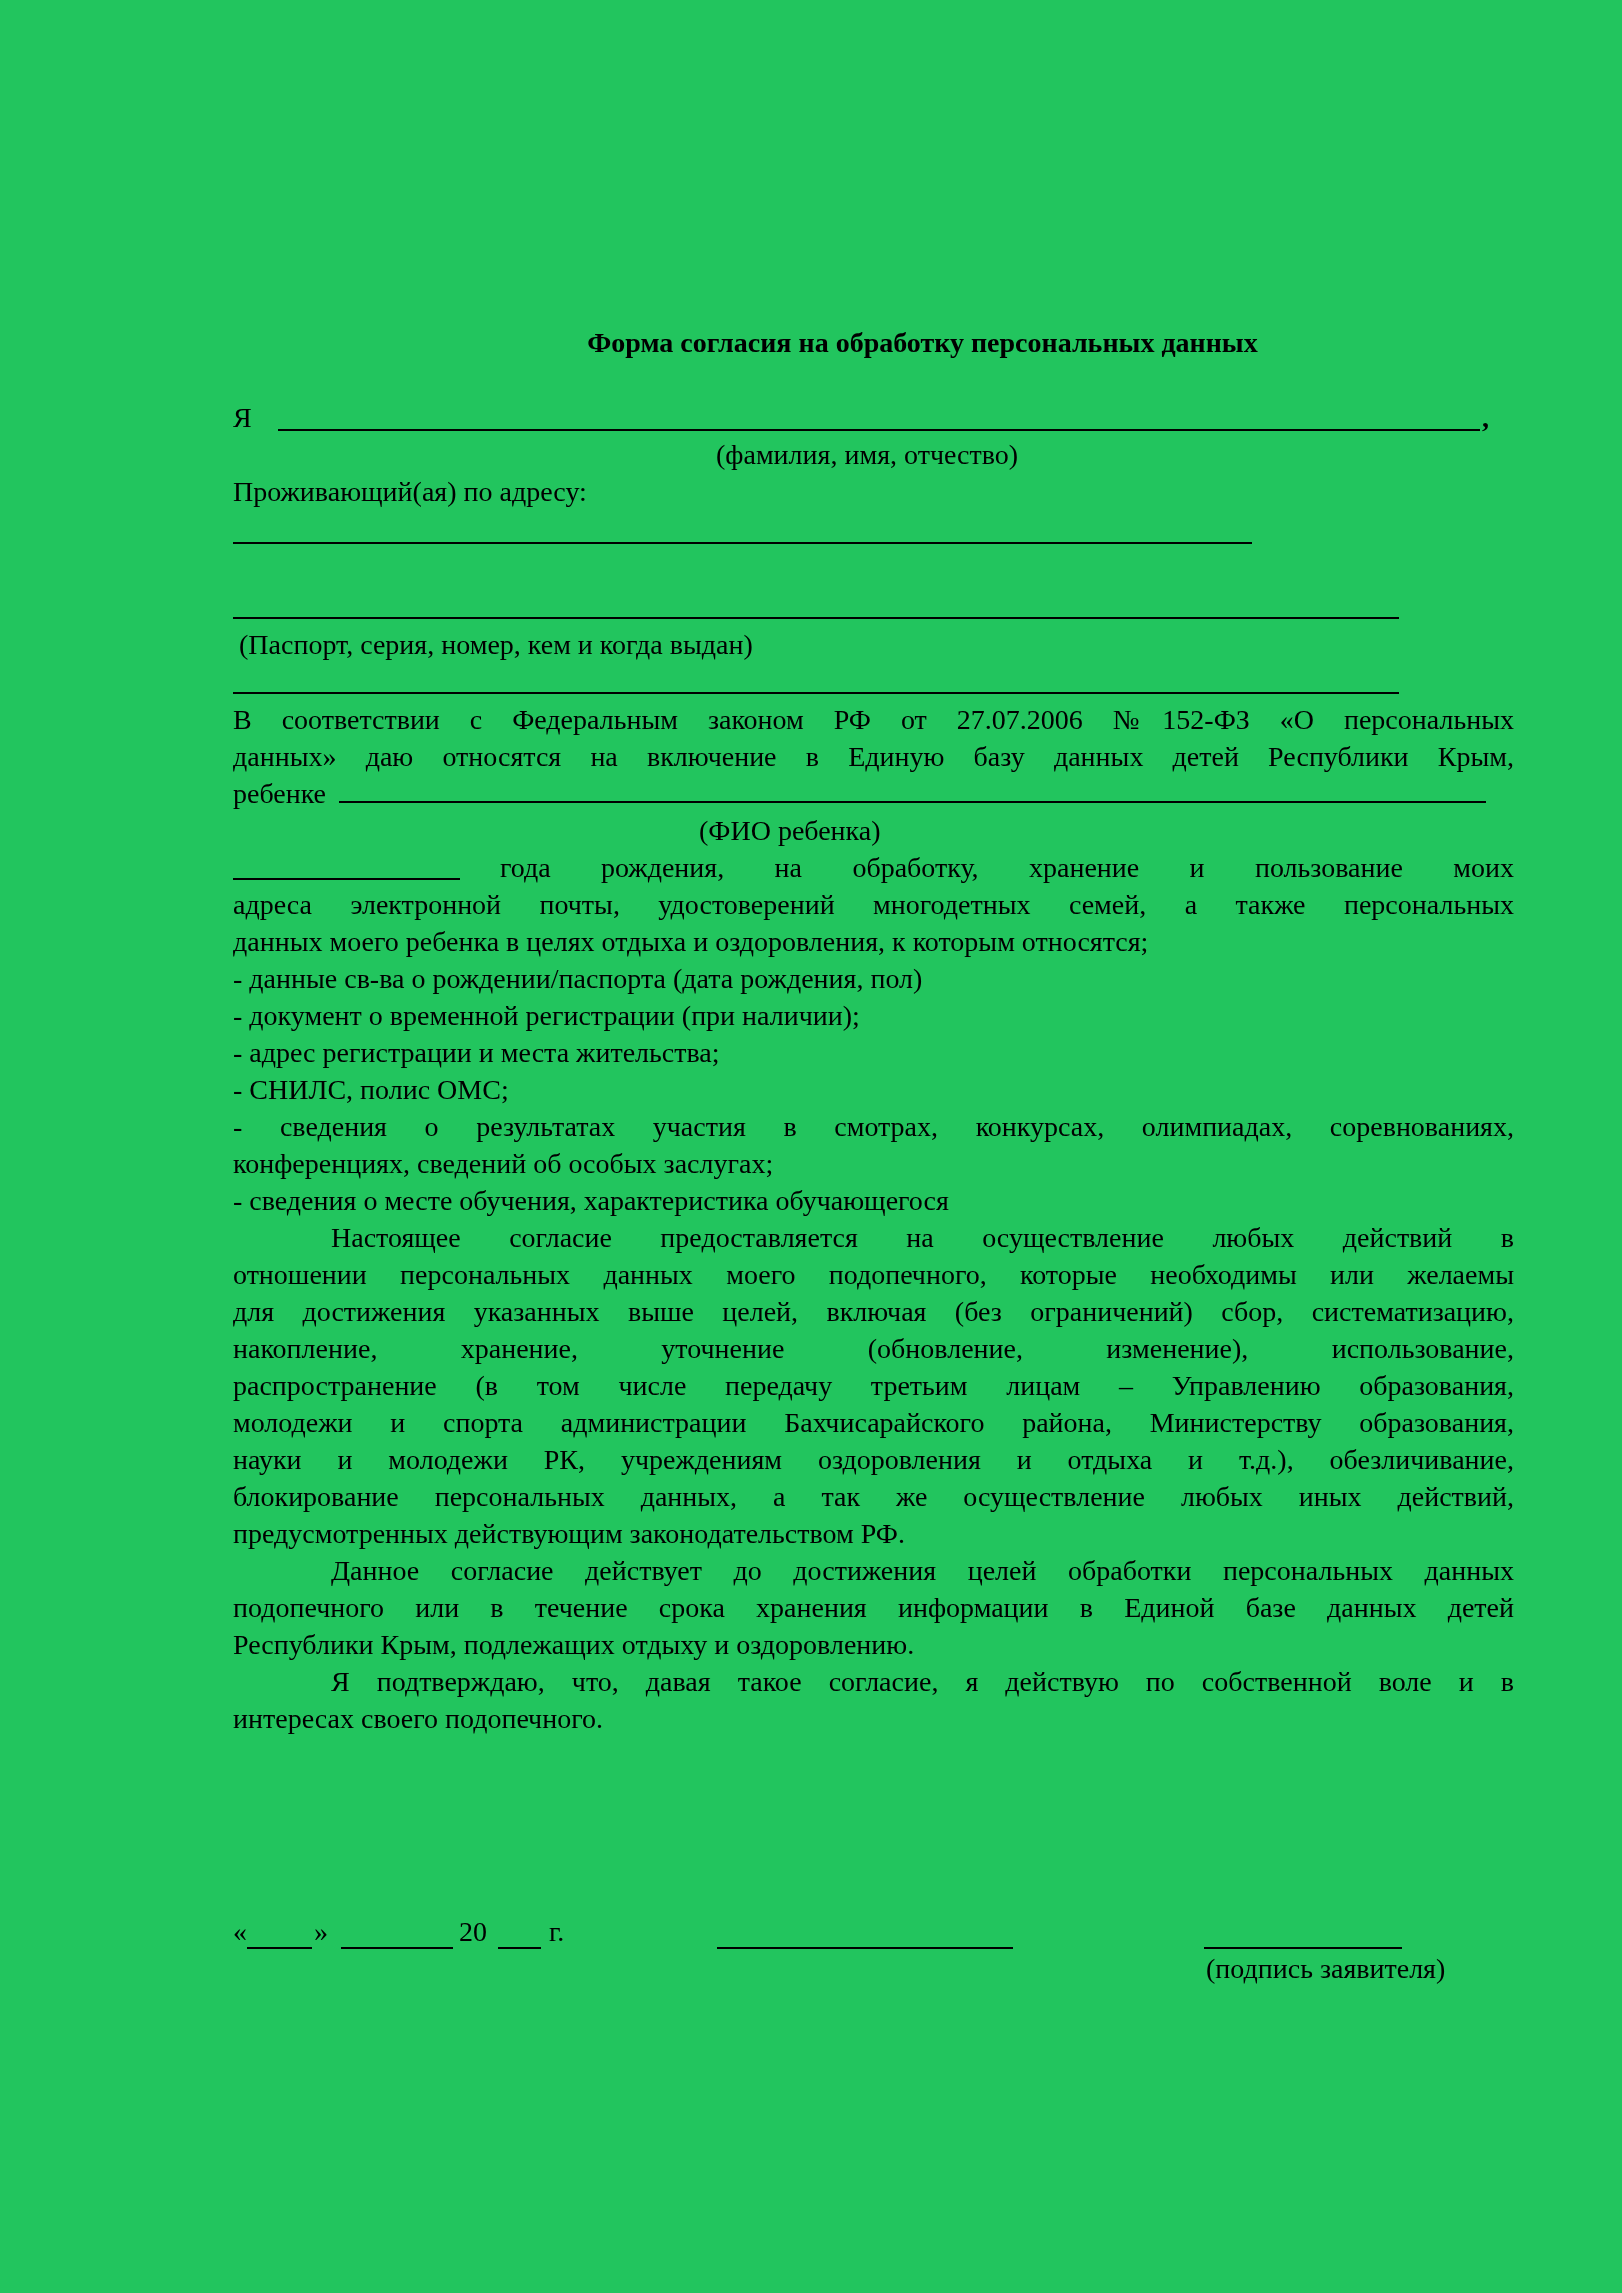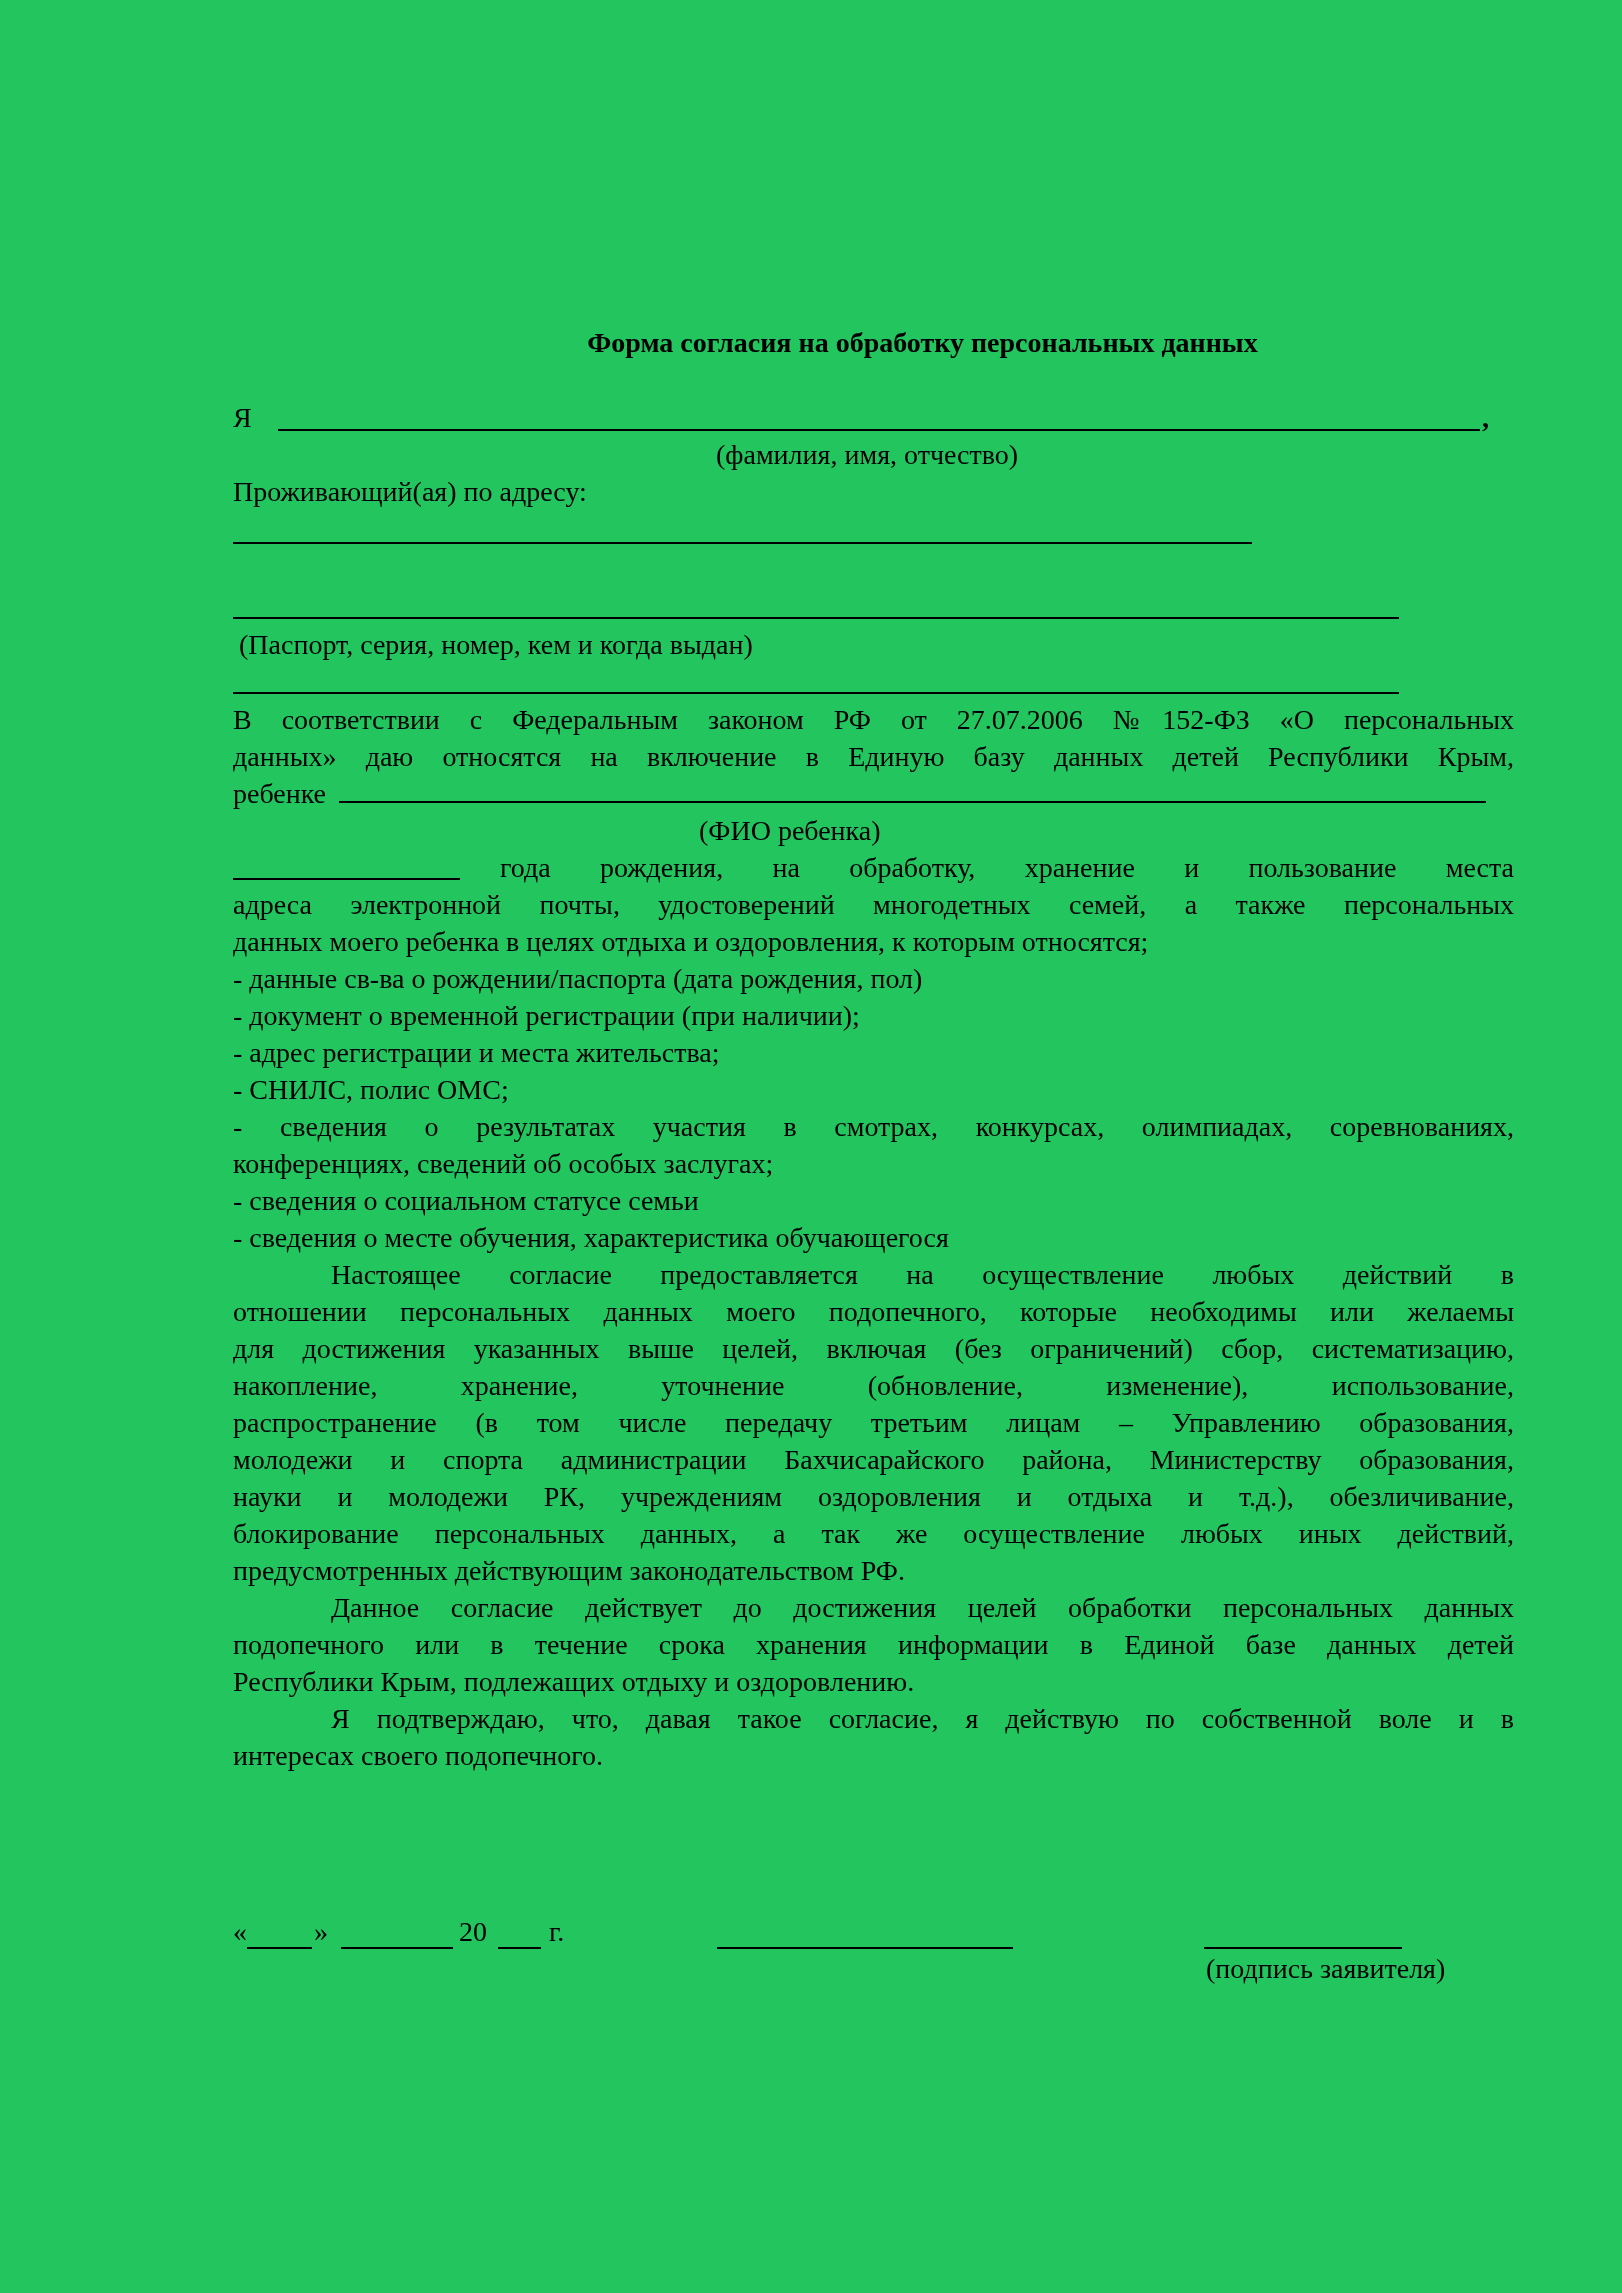--- a/index.html
+++ b/index.html
@@ -39,32 +39,31 @@
   <div class="block" style="top:701px;">
     <span class="jline">В соответствии с Федеральным законом РФ от 27.07.2006 №152-ФЗ «О персональных</span>
     <span class="jline">данных» даю относятся на включение в Единую базу данных детей Республики Крым,</span>
     <span class="lline">
       <span>ребенке</span>
       <span class="uline" style="width:1147px; margin-left:5.9px;"></span>
     </span>
     <span class="lline" style="padding-left:466px;">(ФИО ребенка)</span>
     <span class="jline">
       <span class="uline" style="width:227px; float:left; height:29px;"></span>
-      <span style="display:block; margin-left:267px; text-align:justify; text-align-last:justify;">года рождения, на обработку, хранение и пользование места</span>
+      <span style="display:block; margin-left:267px; text-align:justify; text-align-last:justify;">года рождения, на обработку, хранение и пользование моих</span>
     </span>
     <span class="jline">адреса электронной почты, удостоверений многодетных семей, а также персональных</span>
     <span class="lline">данных моего ребенка в целях отдыха и оздоровления, к которым относятся;</span>
 
     <span class="lline">- данные св-ва о рождении/паспорта (дата рождения, пол)</span>
     <span class="lline">- документ о временной регистрации (при наличии);</span>
     <span class="lline">- адрес регистрации и места жительства;</span>
     <span class="lline">- СНИЛС, полис ОМС;</span>
     <span class="jline">- сведения о результатах участия в смотрах, конкурсах, олимпиадах, соревнованиях,</span>
     <span class="lline">конференциях, сведений об особых заслугах;</span>
-    <span class="lline">- сведения о социальном статусе семьи</span>
     <span class="lline">- сведения о месте обучения, характеристика обучающегося</span>
 
     <span class="jline indent">Настоящее согласие предоставляется на осуществление любых действий в</span>
     <span class="jline">отношении персональных данных моего подопечного, которые необходимы или желаемы</span>
     <span class="jline">для достижения указанных выше целей, включая (без ограничений) сбор, систематизацию,</span>
     <span class="jline">накопление, хранение, уточнение (обновление, изменение), использование,</span>
     <span class="jline">распространение (в том числе передачу третьим лицам – Управлению образования,</span>
     <span class="jline">молодежи и спорта администрации Бахчисарайского района, Министерству образования,</span>
     <span class="jline">науки и молодежи РК, учреждениям оздоровления и отдыха и т.д.), обезличивание,</span>
     <span class="jline">блокирование персональных данных, а так же осуществление любых иных действий,</span>

